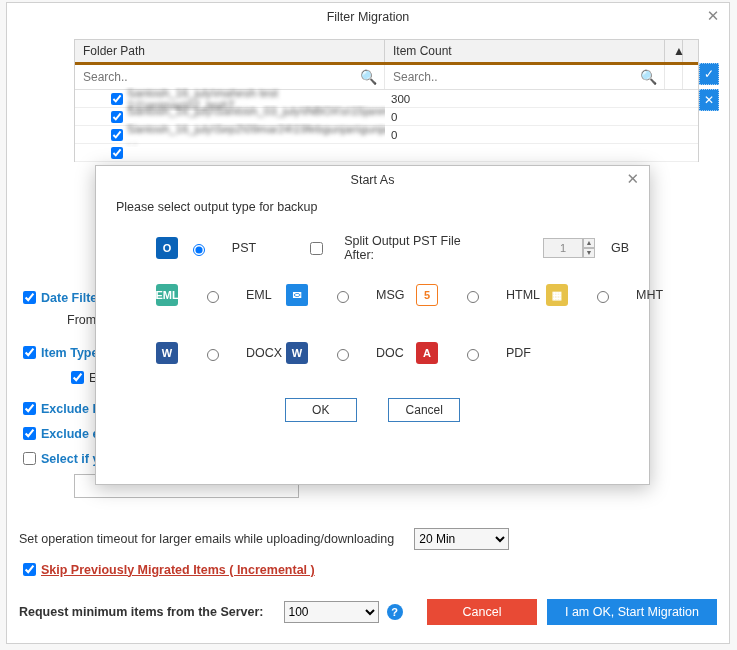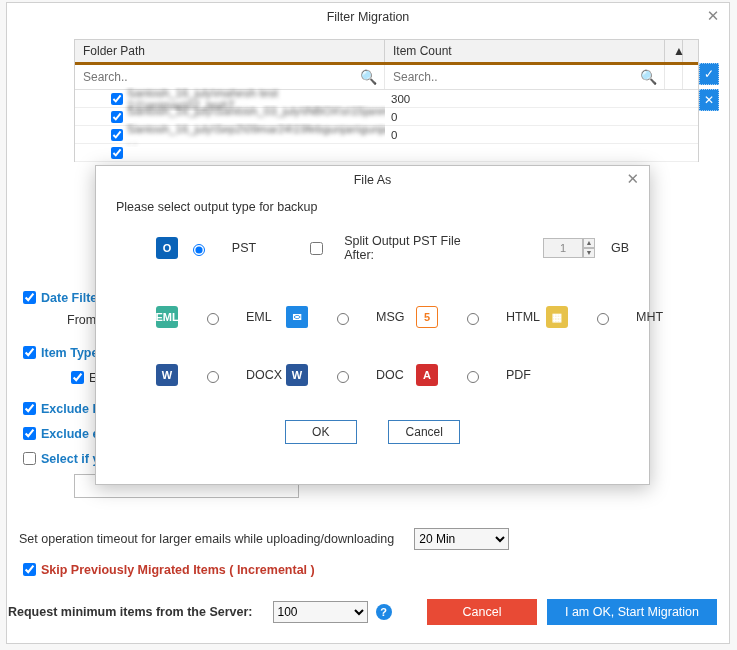--- a/index.html
+++ b/index.html
@@ -24,42 +24,42 @@
   .grow .c1 { width:310px; display:flex; align-items:center; padding-left:32px; font-size:11.5px; color:#555; overflow:hidden; }
   .grow .c2 { width:280px; font-size:11.5px; padding-left:6px; color:#333; }
   .grow .chk { width:12px; height:12px; margin-right:4px; flex-shrink:0; }
   .blur { filter: blur(2px); }
   .sidebtns { position:absolute; right:10px; top:60px; display:flex; flex-direction:column; gap:4px; }
   .sidebtn { width:20px; height:22px; background:#1e88e5; color:#fff; font-size:12px; border:1px dotted rgba(255,255,255,0.6); display:flex; align-items:center; justify-content:center; }
   
   .optrow { font-size:12.5px; color:#333; margin:6px 0; display:flex; align-items:center; }
   .ochk { width:13px; height:13px; margin-right:5px; }
   .blue { color:#1b7cc4; font-weight:600; }
-  .red { color:#c13a2b; font-weight:600; }
+  .red { color:#c13a2b; font-weight:600;text-decoration:underline; }
   .indent { margin-left:48px; }
   
   .timeout { margin-top:30px; font-size:12.5px; color:#333; display:flex; align-items:center; }
   .timeout select { margin-left:20px; width:95px; height:22px; font-size:12px; border:1px solid #999; background:#f6f6f6;}
   
-  .reqrow { position:absolute; left:1px; bottom:20px; font-size:12.5px; color:#333; font-weight:600; display:flex; align-items:center; }
+  .reqrow { position:absolute; left:12px; bottom:20px; font-size:12.5px; color:#333; font-weight:600; display:flex; align-items:center; }
   .reqrow select { margin-left:20px; width:95px; height:22px; font-size:12px; font-weight:normal; border:1px solid #999; background:#f6f6f6;}
   .help { width:16px;height:16px;border-radius:50%;background:#1e88e5;color:#fff;font-size:11px;font-weight:bold;display:inline-flex;align-items:center;justify-content:center;margin-left:8px;}
   
   .btnbar { position:absolute; right:12px; bottom:18px; display:flex; gap:10px; }
   .btn { height:26px; padding:0 16px; font-size:12.5px; color:#fff; border:none; display:flex; align-items:center; justify-content:center;}
   .btnbar .cancel{ background:#e84a35; width:110px;}
   .btnbar .start{ background:#1e88e5; width:170px;}
   
   
   .modal { position:absolute; left:95px; top:165px; width:555px; height:320px; background:#fff; border:1px solid #c0c0c0; box-shadow:0 4px 18px rgba(0,0,0,0.25); }
   .modal .mtitle { height:28px; line-height:28px; text-align:center; font-size:12.5px; color:#333; position:relative; }
   .modal .mtitle .close { position:absolute; right:10px; top:6px; color:#888; font-size:15px; line-height:14px; }
   .modal .mbody { padding:6px 20px; font-size:12.5px; color:#333; }
   .mrow1 { margin-top:20px; margin-left:40px; display:flex; align-items:center; gap:10px; }
-  .mgrid { margin-top:44px; margin-left:40px; display:grid; grid-template-columns:130px 130px 130px 130px; row-gap:36px; align-items:center; }
+  .mgrid { margin-top:22px; margin-left:40px; display:grid; grid-template-columns:130px 130px 130px 130px; row-gap:36px; align-items:center; }
   .fmt { display:flex; align-items:center; gap:24px; font-size:12.5px;}
   .ico { width:22px;height:22px;border-radius:3px;display:flex;align-items:center;justify-content:center;font-size:11px;font-weight:bold;color:#fff;}
   .outlook{background:#0a63b8;} .eml{background:#3bb09a;} .msgc{background:#1e88e5;border-radius:2px;}
   .html{background:#fff;color:#f47c20;border:1px solid #f47c20;} .mht{background:#e7c24a;} .docx{background:#2b579a;} .doc{background:#2b579a;} .pdf{background:#d32f2f;}
   .radio{width:12px;height:12px;}
   .split { display:flex;align-items:center;gap:16px;margin-left:40px;}
   .spin { display:flex;align-items:center;}
   .spin input{width:40px;height:20px;text-align:center;border:1px solid #bbb;background:#f2f2f2;color:#888;font-size:11px;}
   .arrows{display:flex;flex-direction:column;}
   .arrows div{width:12px;height:10px;border:1px solid #bbb;background:#f2f2f2;font-size:7px;line-height:7px;text-align:center;color:#666;}
@@ -177,21 +177,21 @@
     </div>
     <div class="btnbar">
       <button class="btn cancel">Cancel</button>
       <button class="btn start">I am OK, Start Migration</button>
     </div>
   </div>
 </div>
 
 <div class="modal">
   <div class="mtitle">
-    <span>File As</span>
+    <span>Start As</span>
     <span class="close">✕</span>
   </div>
   <div class="mbody">
     <div>Please select output type for backup</div>
 
     <div class="mrow1">
       <span class="ico outlook">O</span>
       <label class="fmt">
           <input type="radio" name="fmt" checked="" class="radio" style="">
           <span>PST</span>

